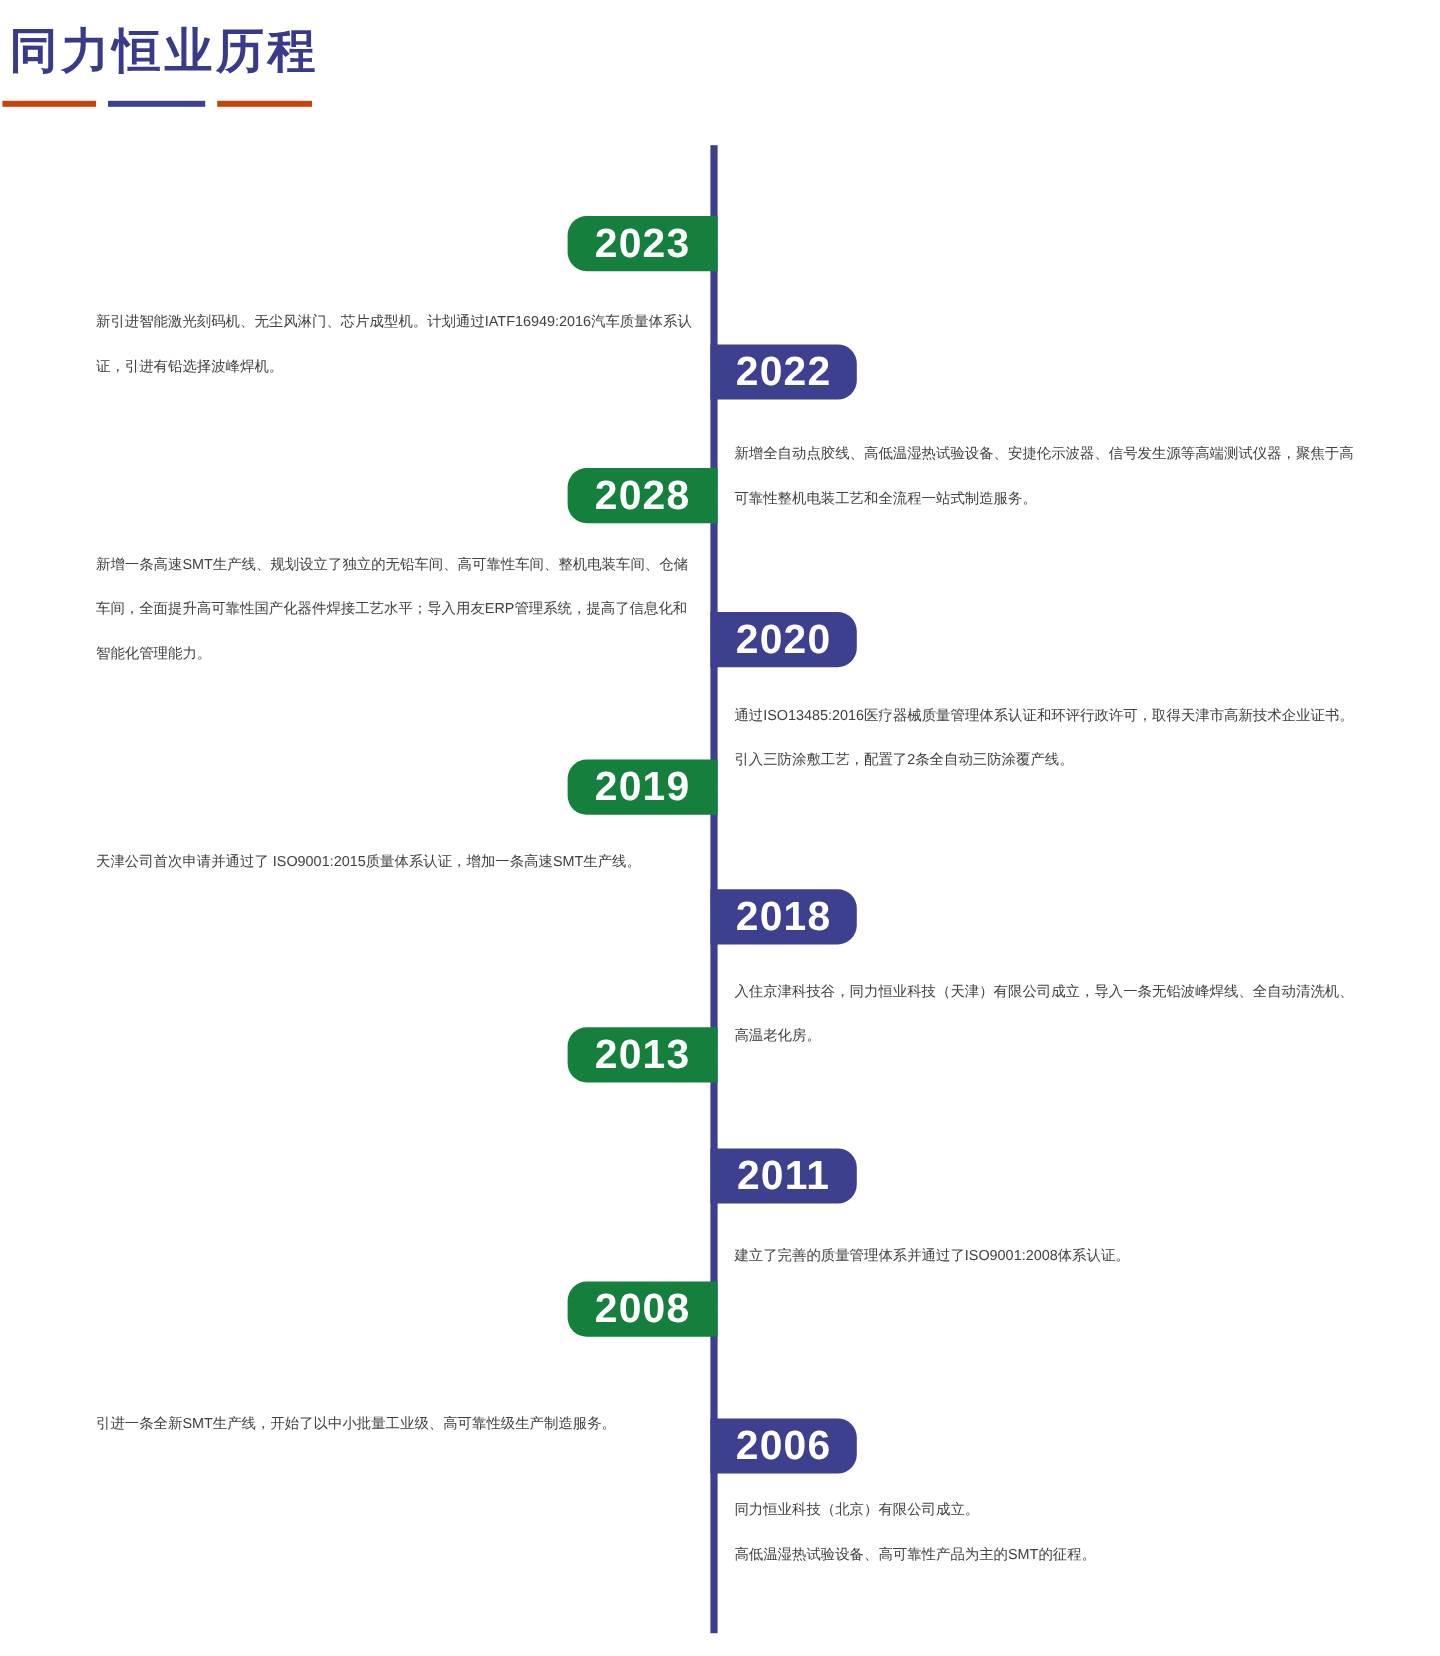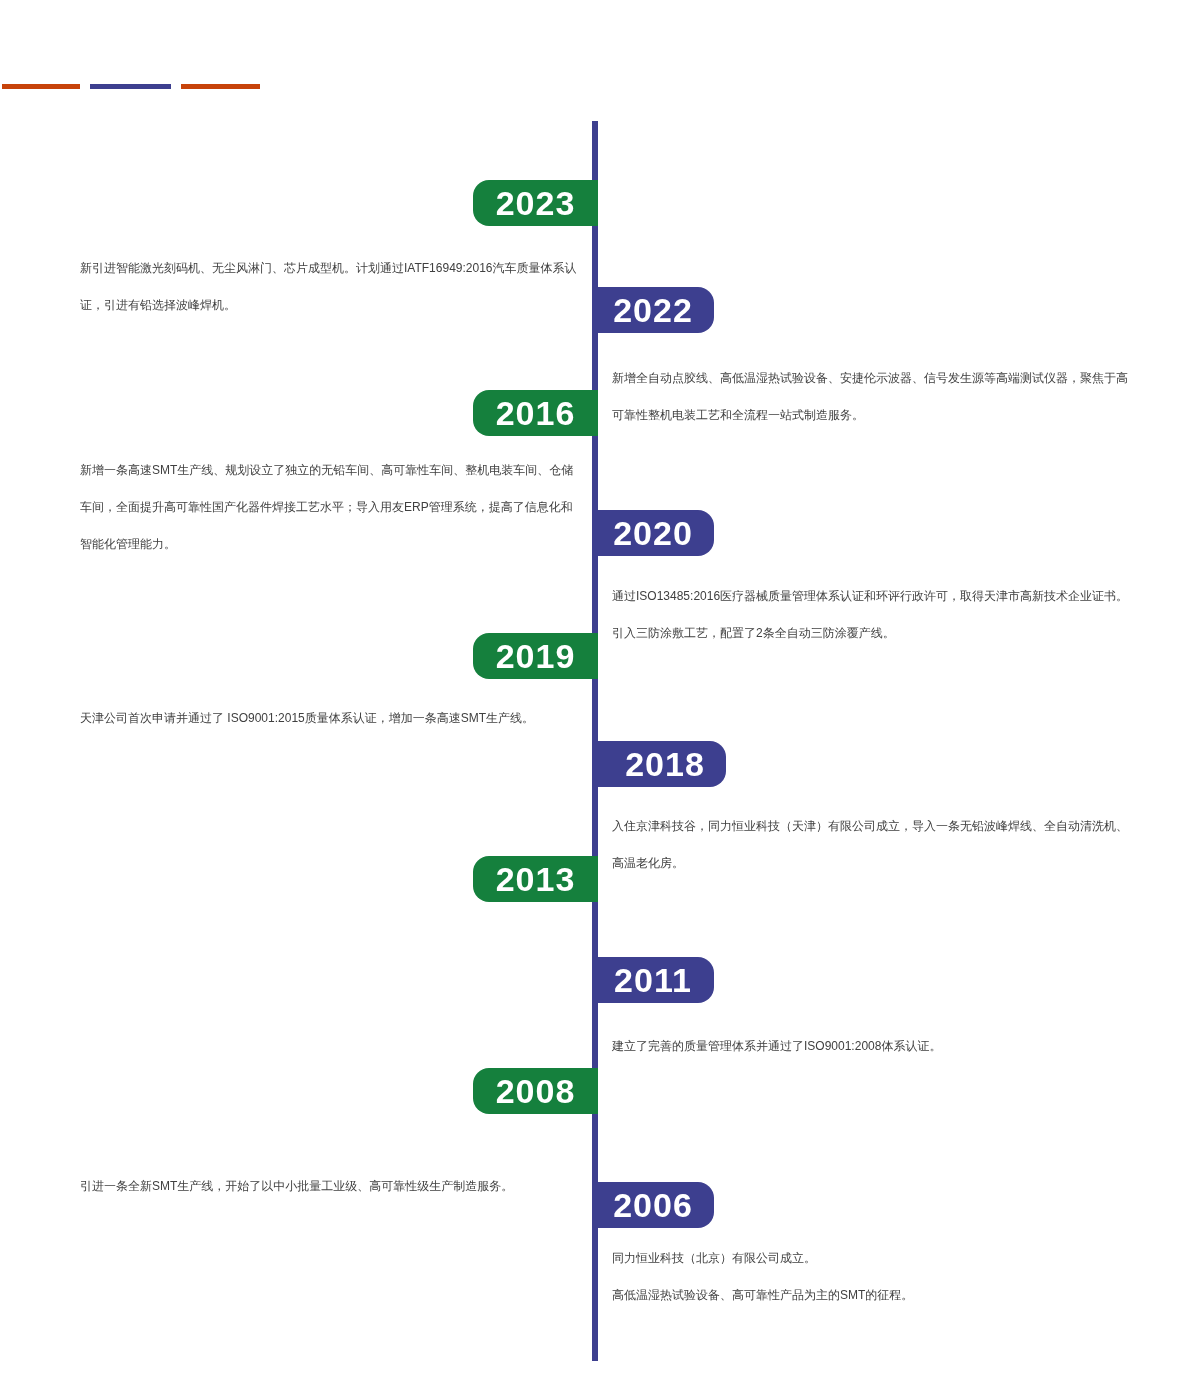--- a/index.html
+++ b/index.html
@@ -86,41 +86,42 @@
     text-align: left;
     z-index: 0;
   }
   .desc.left  { left: 80px;  width: 500px; }
   .desc.right { left: 612px; width: 518px; }
 </style>
 </head>
 <body>
 
 <div id="stage">
+  <div class="page-title">同力恒业历程</div>
 
   <div class="title-bars">
     <div class="title-bar b1"></div>
     <div class="title-bar b2"></div>
     <div class="title-bar b3"></div>
   </div>
 
   <div class="spine"></div>
 
 <div class="badge left" style="top: 180px;">2023</div>
     <div class="desc left" style="top: 250px;">新引进智能激光刻码机、无尘风淋门、芯片成型机。计划通过IATF16949:2016汽车质量体系认证，引进有铅选择波峰焊机。</div>
     <div class="badge right" style="top: 287px;">2022</div>
     <div class="desc right" style="top: 360px;">新增全自动点胶线、高低温湿热试验设备、安捷伦示波器、信号发生源等高端测试仪器，聚焦于高可靠性整机电装工艺和全流程一站式制造服务。</div>
-    <div class="badge left" style="top: 390px;">2016</div>
+    <div class="badge left" style="top: 390px;">2028</div>
     <div class="desc left" style="top: 452px;">新增一条高速SMT生产线、规划设立了独立的无铅车间、高可靠性车间、整机电装车间、仓储车间，全面提升高可靠性国产化器件焊接工艺水平；导入用友ERP管理系统，提高了信息化和智能化管理能力。</div>
     <div class="badge right" style="top: 510px;">2020</div>
     <div class="desc right" style="top: 578px;">通过ISO13485:2016医疗器械质量管理体系认证和环评行政许可，取得天津市高新技术企业证书。
 引入三防涂敷工艺，配置了2条全自动三防涂覆产线。</div>
     <div class="badge left" style="top: 633px;">2019</div>
     <div class="desc left" style="top: 700px;">天津公司首次申请并通过了 ISO9001:2015质量体系认证，增加一条高速SMT生产线。</div>
-    <div class="badge right" style="top: 741px; padding-left: 12px;">2018</div>
+    <div class="badge right" style="top: 741px;">2018</div>
     <div class="desc right" style="top: 808px;">入住京津科技谷，同力恒业科技（天津）有限公司成立，导入一条无铅波峰焊线、全自动清洗机、高温老化房。</div>
     <div class="badge left" style="top: 856px; text-align: center;">2013</div>
     <div class="badge right" style="top: 957px;">2011</div>
     <div class="desc right" style="top: 1028px;">建立了完善的质量管理体系并通过了ISO9001:2008体系认证。</div>
     <div class="badge left" style="top: 1068px;">2008</div>
     <div class="desc left" style="top: 1168px;">引进一条全新SMT生产线，开始了以中小批量工业级、高可靠性级生产制造服务。</div>
     <div class="badge right" style="top: 1182px;">2006</div>
     <div class="desc right" style="top: 1240px;">同力恒业科技（北京）有限公司成立。
 高低温湿热试验设备、高可靠性产品为主的SMT的征程。</div>
   </div>

